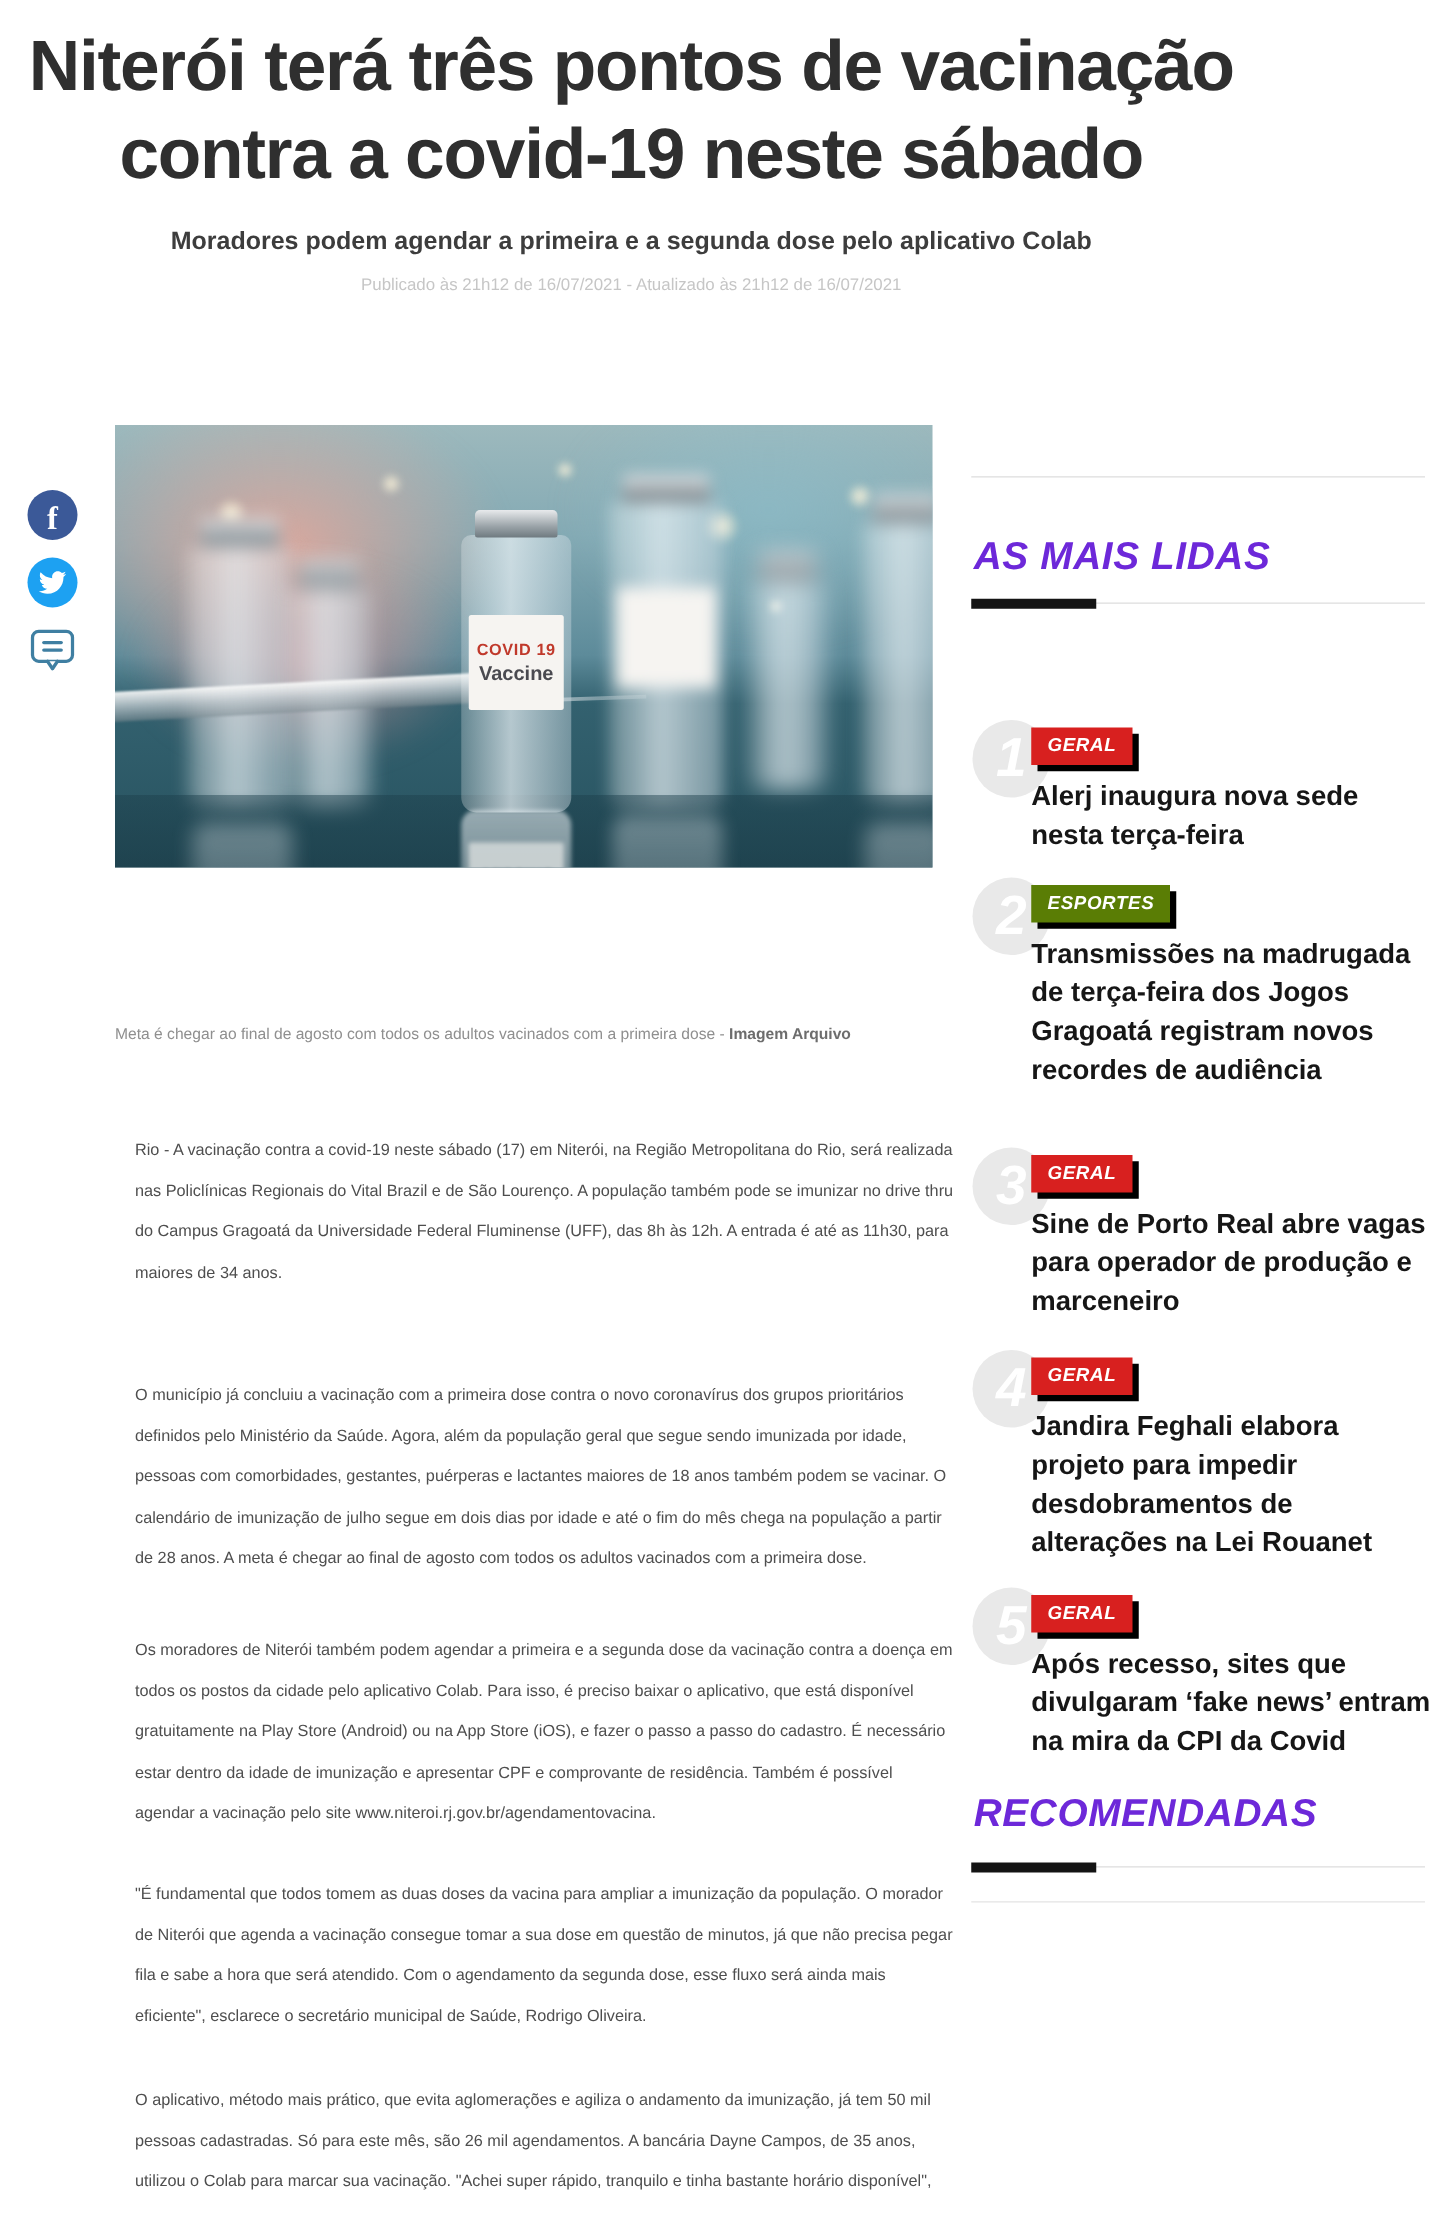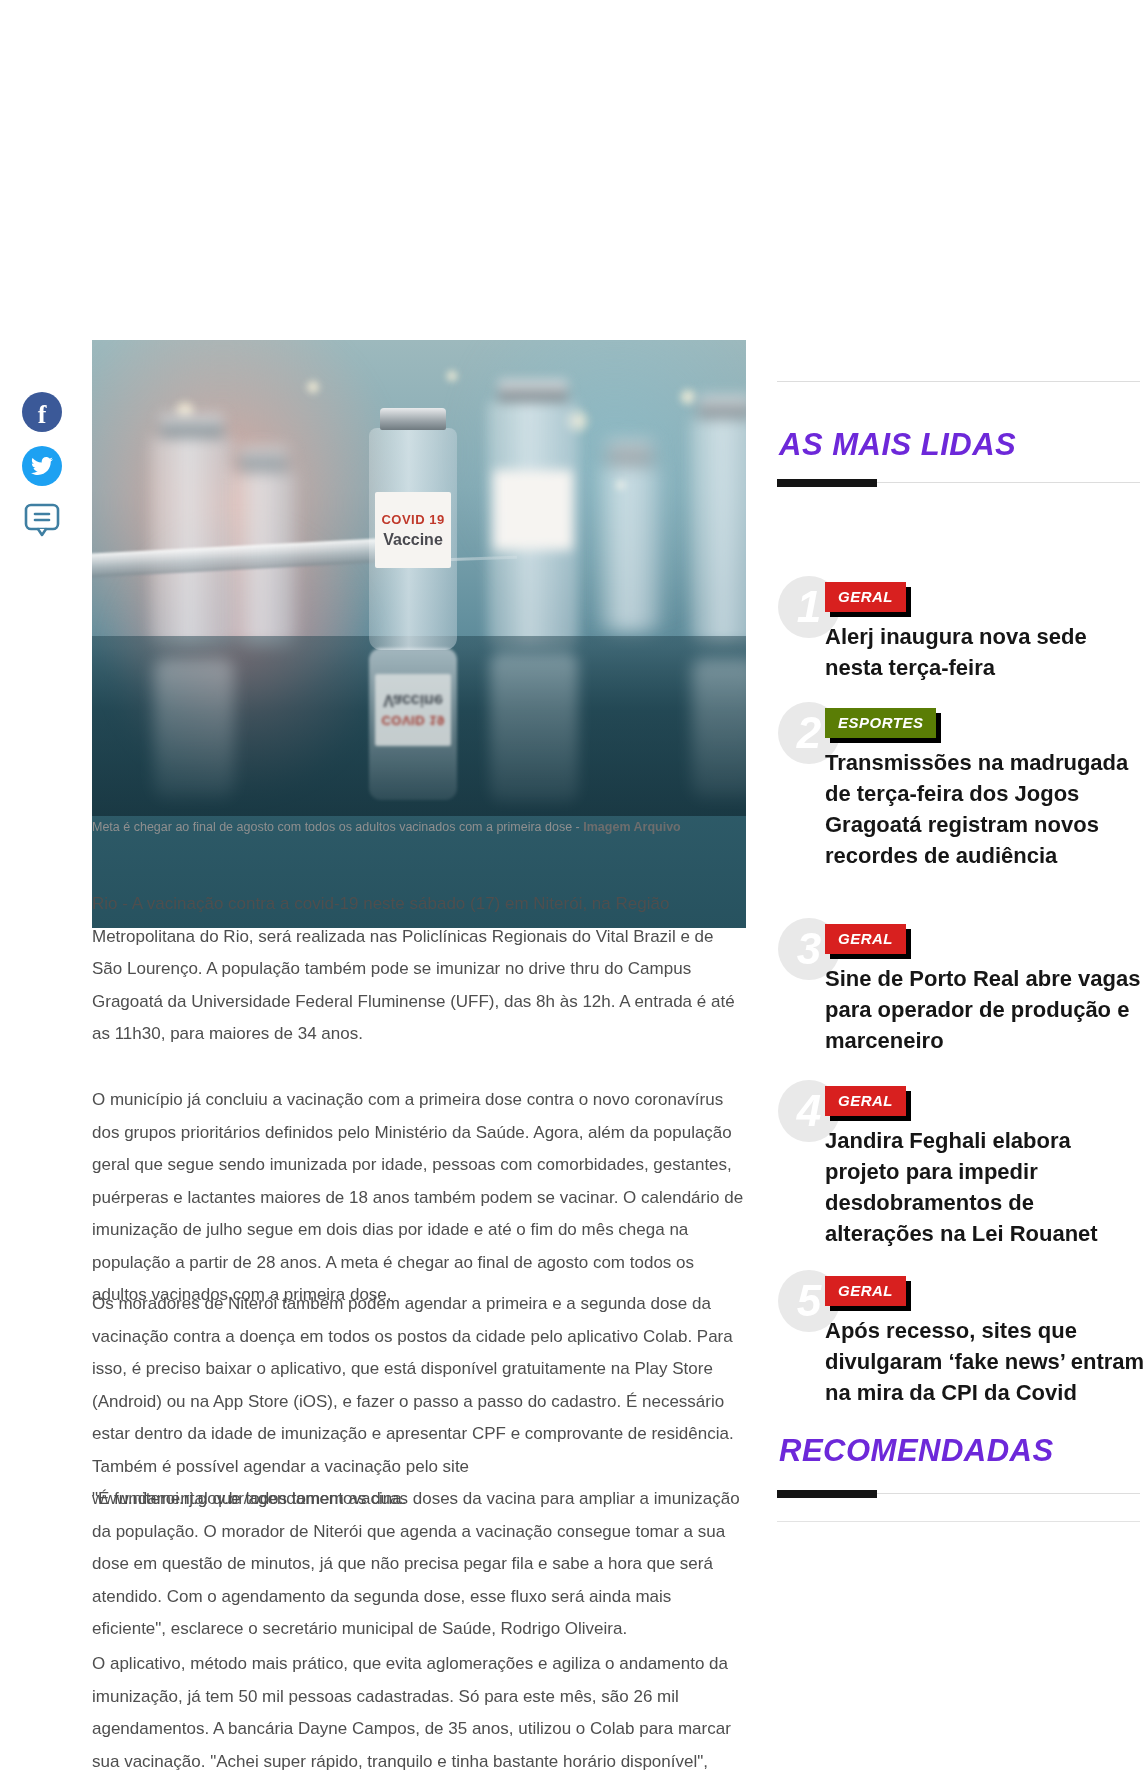--- a/index.html
+++ b/index.html
@@ -23,21 +23,21 @@
   .sbtn{width:40px;height:40px;border-radius:50%;display:flex;align-items:center;justify-content:center;cursor:pointer;}
   .fb{background:#3b5998;}
   .tw{background:#1da1f2;}
   .fb span{color:#fff;font-weight:bold;font-size:26px;font-family:"Liberation Serif",serif;line-height:1;margin-top:6px;}
   .comment-btn{width:40px;height:40px;display:flex;align-items:flex-start;justify-content:center;cursor:pointer;background:none;}
 
   
   .article{position:absolute;left:92px;top:340px;width:655px;height:1430px;}
 
   
-  .photo{position:relative;width:654px;height:588px;overflow:hidden;background:
+  .photo{position:relative;width:654px;height:354px;overflow:hidden;background:
     linear-gradient(180deg,#9db9bd 0%,#84aab4 25%,#5d8b9a 52%,#33616f 63%,#27525f 100%);}
   .wash{position:absolute;border-radius:50%;}
   .wash-pink{left:-8%;top:-8%;width:56%;height:72%;background:radial-gradient(closest-side,rgba(226,168,156,.95),rgba(226,168,156,0));filter:blur(8px);}
   .wash-rose{left:2%;top:30%;width:42%;height:48%;background:radial-gradient(closest-side,rgba(203,148,152,.75),rgba(203,148,152,0));filter:blur(10px);}
   .wash-teal{right:-6%;top:-12%;width:52%;height:62%;background:radial-gradient(closest-side,rgba(142,193,206,.55),rgba(142,193,206,0));filter:blur(8px);}
   .bokeh{position:absolute;border-radius:50%;background:radial-gradient(closest-side,rgba(255,246,220,.95),rgba(255,246,220,0));filter:blur(3px);}
   .vial{position:absolute;border-radius:8px 8px 12px 12px;}
   .vial .cap{position:absolute;top:-20px;left:12%;width:76%;height:22px;border-radius:4px 4px 2px 2px;
     background:linear-gradient(180deg,#e8eaec,#9aa3a8 60%,#6f7a80);}
   .vbody{background:linear-gradient(90deg,rgba(255,255,255,.25),rgba(232,240,244,.72) 45%,rgba(198,213,221,.45));}
@@ -53,21 +53,21 @@
   .surface{position:absolute;left:0;top:296px;width:100%;height:180px;
     background:linear-gradient(180deg,rgba(28,62,74,.45),rgba(18,44,54,.72));}
   .rv{position:absolute;border-radius:12px;opacity:.5;
     background:linear-gradient(180deg,rgba(231,237,240,.75),rgba(198,210,216,.15));}
   .rlabel{position:absolute;left:6px;right:6px;top:26px;height:72px;background:rgba(250,248,246,.92);
     transform:scaleY(-1);border-radius:2px;display:flex;flex-direction:column;align-items:center;justify-content:center;gap:4px;}
 
   .caption{position:absolute;left:0;top:480px;width:655px;font-size:12.5px;color:#8f8f8f;}
   .caption b{color:#6d6d6d;}
 
-  .article p{position:absolute;left:0;width:655px;margin:0;font-size:17px;line-height:32.5px;color:#4e4e4e;}
+  .article p{position:absolute;left:0;width:655px;margin:16px;font-size:13px;line-height:32.5px;color:#4e4e4e;}
   .p1{top:548px;} .p2{top:744px;} .p3{top:948px;} .p4{top:1143px;} .p5{top:1308px;}
 
   
   .sidebar{position:absolute;left:777px;top:381px;width:369px;height:1389px;}
   .topline{position:absolute;left:0;right:6px;top:0;border-top:1px solid #ddd;}
   .side-h2{position:absolute;left:2px;margin:0;font-size:31px;font-style:italic;font-weight:bold;
     letter-spacing:.5px;color:#6d28d9;}
   .h2-mais{top:46px;} .h2-reco{top:1052px;}
   .rule{position:absolute;left:0;right:6px;height:8px;}
   .rule .thin{position:absolute;left:0;right:0;top:3px;border-top:1px solid #ddd;}
@@ -83,20 +83,25 @@
     font-size:15px;font-style:italic;font-weight:bold;letter-spacing:.5px;padding:6px 13px 7px;
     box-shadow:5px 5px 0 #000;}
   .badge.esportes{background:#5a7d05;}
   .ititle{position:relative;z-index:1;margin-top:9px;font-size:22px;line-height:31px;font-weight:bold;color:#161616;}
 </style>
 </head>
 <body>
 
 <div class="page">
 
+  <div class="header">
+    <h1 class="headline">Niterói terá três pontos de vacinação contra a covid-19 neste sábado</h1>
+    <div class="subtitle">Moradores podem agendar a primeira e a segunda dose pelo aplicativo Colab</div>
+    <div class="published">Publicado às 21h12 de 16/07/2021 - Atualizado às 21h12 de 16/07/2021</div>
+  </div>
 
   <div class="social">
     <div class="sbtn fb">
       <span>f</span>
     </div>
     <div class="sbtn tw">
       <svg width="22" height="22" viewBox="0 0 24 24" fill="#fff">
           <path d="M23.954 4.569c-.885.389-1.83.654-2.825.775 1.014-.611 1.794-1.574 2.163-2.723-.951.555-2.005.959-3.127 1.184-.896-.959-2.173-1.559-3.591-1.559-2.717 0-4.92 2.203-4.92 4.917 0 .39.045.765.127 1.124C7.691 8.094 4.066 6.13 1.64 3.161c-.427.722-.666 1.561-.666 2.475 0 1.71.87 3.213 2.188 4.096-.807-.026-1.566-.248-2.228-.616v.061c0 2.385 1.693 4.374 3.946 4.827-.413.111-.849.171-1.296.171-.314 0-.615-.03-.916-.086.631 1.953 2.445 3.377 4.604 3.417-1.68 1.319-3.809 2.105-6.102 2.105-.39 0-.779-.023-1.17-.067 2.189 1.394 4.768 2.209 7.557 2.209 9.054 0 13.999-7.496 13.999-13.986 0-.209 0-.42-.015-.63.961-.689 1.8-1.56 2.46-2.548l-.047-.02z"></path>
         </svg>
     </div>

